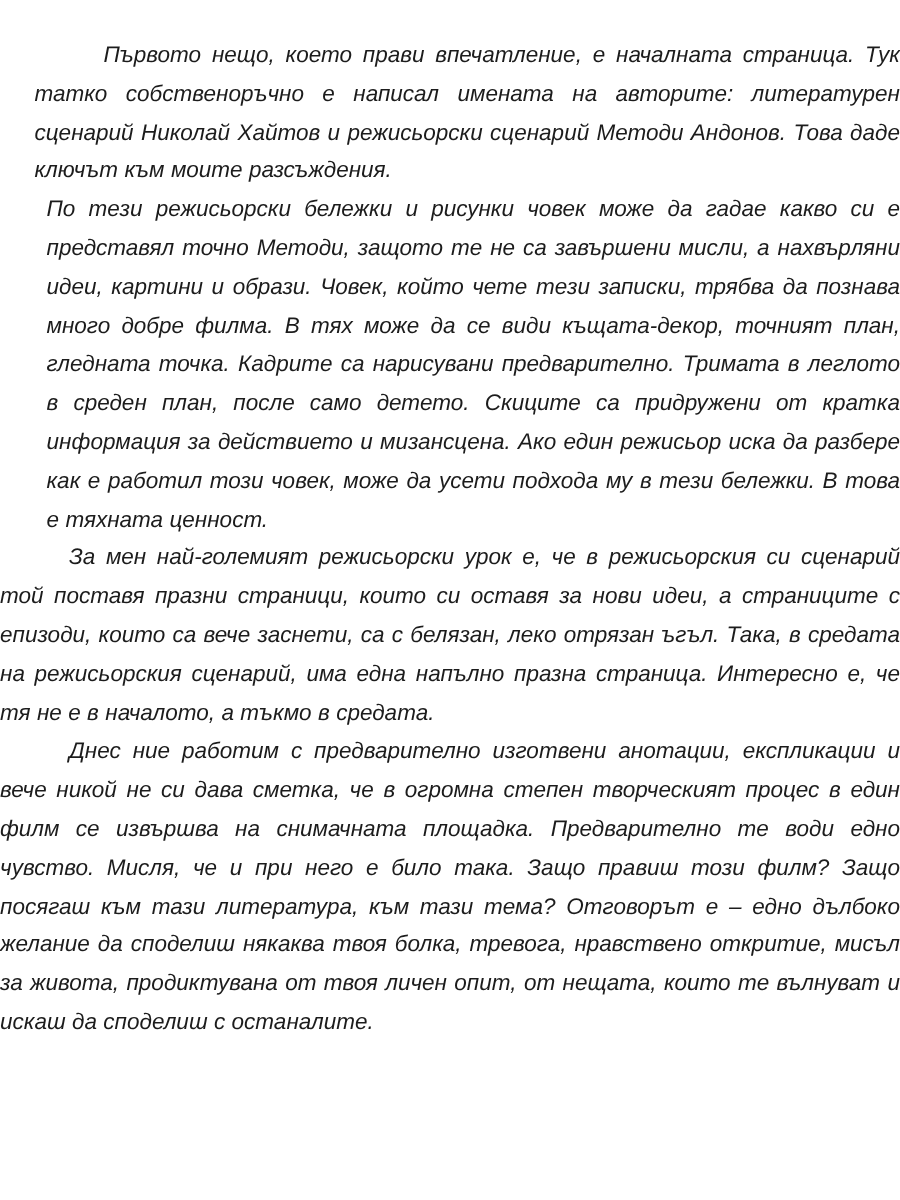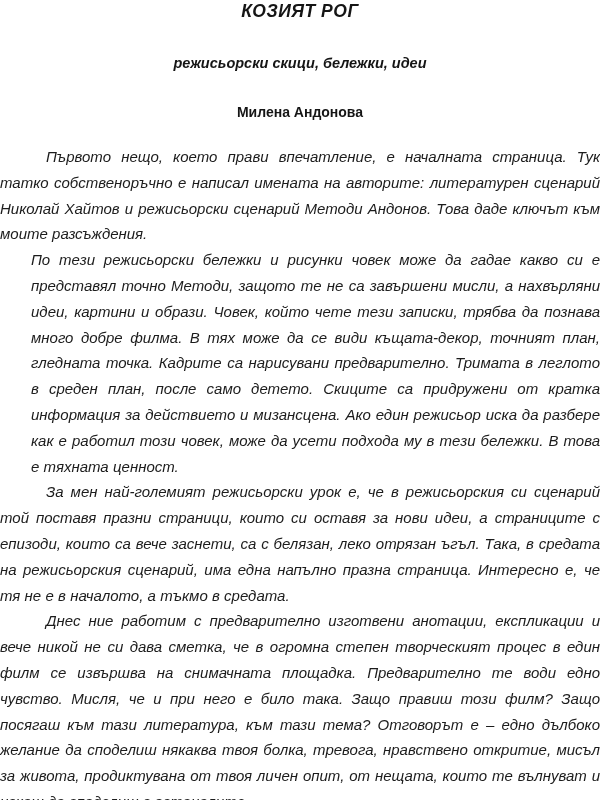--- a/index.html
+++ b/index.html
@@ -81,20 +81,21 @@
     line-height: 25.8px;
     text-align: justify;
     text-justify: inter-word;
     color: #1c1c1c;
     hyphens: none;
     word-spacing: 0.1px;
   }
 
   .para.first {
     padding-top: 24px;
+    padding-left: 23px;
   }
 
   .para.indented {
     text-indent: 46px;
   }
 
   .para.flush {
     text-indent: 0;
     margin-left: 31px;
   }
@@ -107,25 +108,20 @@
   }
   .para.ragged::after {
     content: none;
   }
 </style>
 </head>
 <body>
 
 <div class="page">
 
-  <div class="doc-header">
-    <h1 class="doc-title">КОЗИЯТ РОГ</h1>
-    <h2 class="doc-subtitle">режисьорски скици, бележки, идеи</h2>
-    <h3 class="doc-author">Милена Андонова</h3>
-  </div>
 
   <div class="doc-body">
     <p class="para first indented ragged">Първото нещо, което прави впечатление, е началната страница. Тук татко собственоръчно е написал имената на авторите: литературен сценарий Николай Хайтов и режисьорски сценарий Методи Андонов. Това даде ключът към моите разсъждения.</p>
     <p class="para flush ragged">По тези режисьорски бележки и рисунки човек може да гадае какво си е представял точно Методи, защото те не са завършени мисли, а нахвърляни идеи, картини и образи. Човек, който чете тези записки, трябва да познава много добре филма. В тях може да се види къщата-декор, точният план, гледната точка. Кадрите са нарисувани предварително. Тримата в леглото в среден план, после само детето. Скиците са придружени от кратка информация за действието и мизансцена. Ако един режисьор иска да разбере как е работил този човек, може да усети подхода му в тези бележки. В това е тяхната ценност.</p>
     <p class="para indented ragged">За мен най-големият режисьорски урок е, че в режисьорския си сценарий той поставя празни страници, които си оставя за нови идеи, а страниците с епизоди, които са вече заснети, са с белязан, леко отрязан ъгъл. Така, в средата на режисьорския сценарий, има една напълно празна страница. Интересно е, че тя не е в началото, а тъкмо в средата.</p>
     <p class="para indented ragged">Днес ние работим с предварително изготвени анотации, експликации и вече никой не си дава сметка, че в огромна степен творческият процес в един филм се извършва на снимачната площадка. Предварително те води едно чувство. Мисля, че и при него е било така. Защо правиш този филм? Защо посягаш към тази литература, към тази тема? Отговорът е – едно дълбоко желание да споделиш някаква твоя болка, тревога, нравствено откритие, мисъл за живота, продиктувана от твоя личен опит, от нещата, които те вълнуват и искаш да споделиш с останалите.</p>
   </div>
 
 </div>
 

